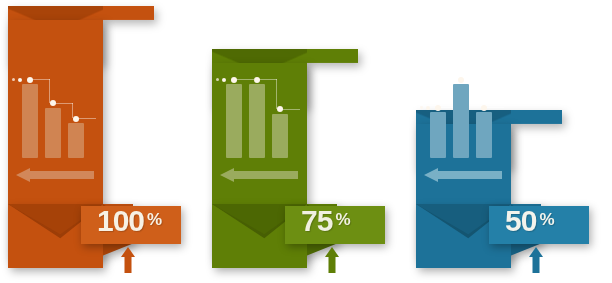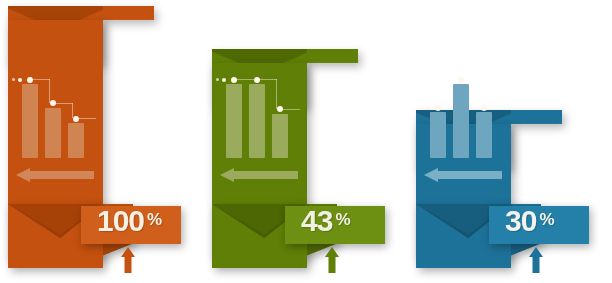--- a/index.html
+++ b/index.html
@@ -157,21 +157,21 @@
         <div class="seg" style="left: 54px; top: 24.6px; width: 20px; height: 1px;"></div>
         <div class="dot" style="left: 51px; top: 22.1px; width: 6px; height: 6px;"></div>
         <div class="dot" style="left: -10px; top: -6.5px; width: 3px; height: 3px; opacity: 0.75;"></div>
         <div class="dot" style="left: -4px; top: -6.5px; width: 4px; height: 4px; opacity: 1;"></div>
       </div>
       <div class="larrow" style="left: 8px; top: 119px; width: 78px; height: 14px;">
         <div class="shaft" style="width:64px;top:3px;height:8px;background:#9aab5e;"></div>
         <div class="head" style="border-width:7px 14px 7px 0;border-right-color:#9aab5e;"></div>
       </div>
       <div class="badge" style="left: 73px; top: 157px; width: 100px; height: 38px; background: rgb(109, 143, 18); padding-left: 16px;">
-        <span class="num" style="color: rgb(241, 240, 226); font-size: 30px;">43</span>
+        <span class="num" style="color: rgb(241, 240, 226); font-size: 30px;">75</span>
         <span class="pct" style="color: rgb(241, 240, 226); font-size: 17px; align-self: flex-start; margin-top: 5px;">%</span>
       </div>
       <div class="uparrow" style="left: 113px; top: 198px; width: 14px; height: 26px;">
         <div class="stem" style="width:7px;height:18px;background:#5f7f06;"></div>
         <div class="tip" style="border-width:0 7px 10px 7px;border-bottom-color:#5f7f06;"></div>
       </div>
     </div>
     <div class="unit" style="left: 416px; top: 110px; width: 148px; height: 158px;">
       <div class="ribbon" style="width: 148px; height: 158px;">
         <div class="top-flap" style="width: 150px; height: 60px;">
@@ -205,21 +205,21 @@
         <div class="seg" style="left: 54px; top: 23.12px; width: 20px; height: 1px;"></div>
         <div class="dot" style="left: 51px; top: 20.62px; width: 6px; height: 6px;"></div>
         <div class="dot" style="left: -10px; top: 21.62px; width: 3px; height: 3px; opacity: 0.75;"></div>
         <div class="dot" style="left: -4px; top: 21.62px; width: 4px; height: 4px; opacity: 1;"></div>
       </div>
       <div class="larrow" style="left: 8px; top: 58px; width: 78px; height: 14px;">
         <div class="shaft" style="width:64px;top:3px;height:8px;background:#79b0c6;"></div>
         <div class="head" style="border-width:7px 14px 7px 0;border-right-color:#79b0c6;"></div>
       </div>
       <div class="badge" style="left: 73px; top: 96px; width: 100px; height: 38px; background: rgb(36, 128, 168); padding-left: 16px;">
-        <span class="num" style="color: rgb(242, 243, 236); font-size: 30px;">30</span>
+        <span class="num" style="color: rgb(242, 243, 236); font-size: 30px;">50</span>
         <span class="pct" style="color: rgb(242, 243, 236); font-size: 17px; align-self: flex-start; margin-top: 5px;">%</span>
       </div>
       <div class="uparrow" style="left: 113px; top: 137px; width: 14px; height: 26px;">
         <div class="stem" style="width:7px;height:18px;background:#1d7299;"></div>
         <div class="tip" style="border-width:0 7px 10px 7px;border-bottom-color:#1d7299;"></div>
       </div>
     </div>
   </div>
 
 </body></html>

